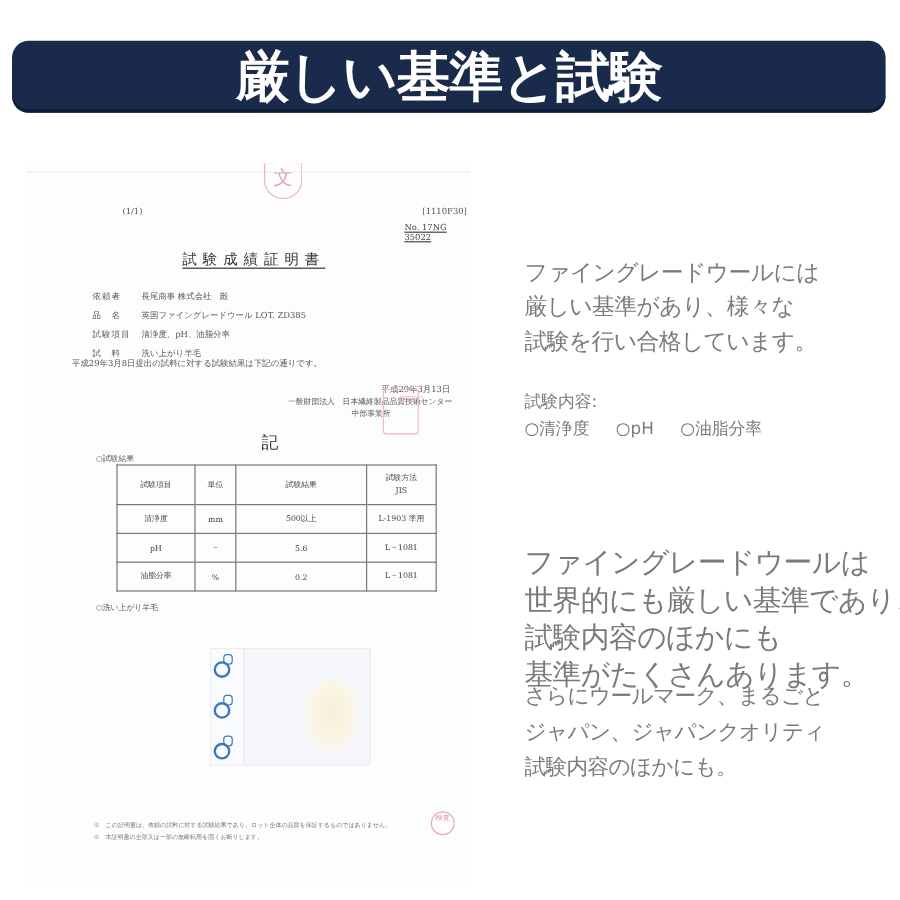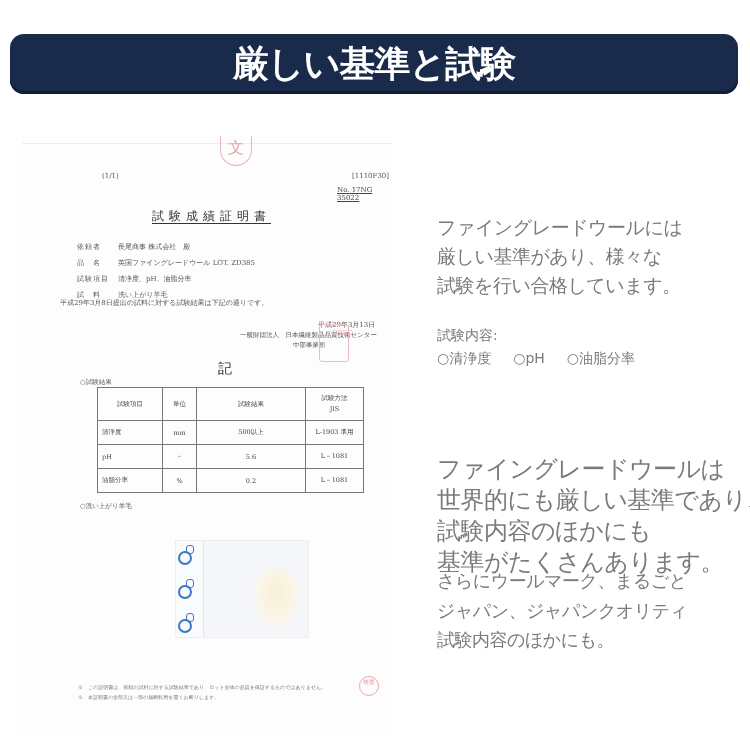--- a/index.html
+++ b/index.html
@@ -6,21 +6,21 @@
   html, body { width: 750px; height: 750px; background: #ffffff; overflow: hidden; }
   body { position: relative; font-family: "DejaVu Sans", sans-serif; }
 
   .banner {
     position: absolute; left: 10px; top: 34px; width: 728px; height: 60px;
     background: #1a2a4b; border-radius: 14px;
     box-shadow: inset 0 -3px 0 #0f1d38;
     display: flex; align-items: center; justify-content: center;
   }
   .banner-title {
-    color: #ffffff; font-size: 36px; font-weight: bold; letter-spacing: -1px;
+    color: #ffffff; font-size: 45px; font-weight: bold; letter-spacing: -1px;
     font-family: "DejaVu Sans", sans-serif;
   }
 
   
   .doc {
     position: absolute; left: 22px; top: 136px; width: 370px; height: 600px;
     background: #fdfdfd;
     font-family: "DejaVu Serif", serif; color: #333;
   }
   .doc-topline { position: absolute; left: 0; top: 7px; width: 370px; height: 1px; background: #eeeeee; }
@@ -45,21 +45,21 @@
   .issuer .sub { padding-left: 53px; }
   .seal-mid {
     position: absolute; left: 297px; top: 188px; width: 30px; height: 38px;
     border: 1.5px solid #ebbcc2; border-radius: 3px; color: #e9b0b8;
     font-size: 7px; text-align: right; line-height: 11px; padding-top: 3px; padding-left: 12px;
   }
   .ki { position: absolute; left: 196px; top: 224px; font-size: 14px; color: #333; }
 
   .sec-label { position: absolute; font-size: 6.5px; color: #555; }
   .results { position: absolute; left: 75px; top: 251px; border-collapse: collapse; font-size: 6.5px; color: #444; }
-  .results th, .results td { border: 1px solid #777; height: 24px; padding: 0 4px; font-weight: normal; }
+  .results th, .results td { border: 1px solid #777; height: 24px; padding: 0 4px; font-weight: normal; text-align: center; }
   .results th { height: 33px; text-align: center; line-height: 11px; }
   .results td.c { text-align: center; margin-left: 12px; }
   .col1 { width: 65px; } .col2 { width: 34px; } .col3 { width: 109px; } .col4 { width: 58px; }
 
   .sample {
     position: absolute; left: 153px; top: 404px; width: 134px; height: 98px;
     background: #f6f7fa; border: 1px solid #eceef3;
   }
   .sample-strip { position: absolute; left: 0; top: 0; width: 28px; height: 100%; border-right: 1px solid #e4e6ec; background: #fafbfd; }
   .clip-icon {

